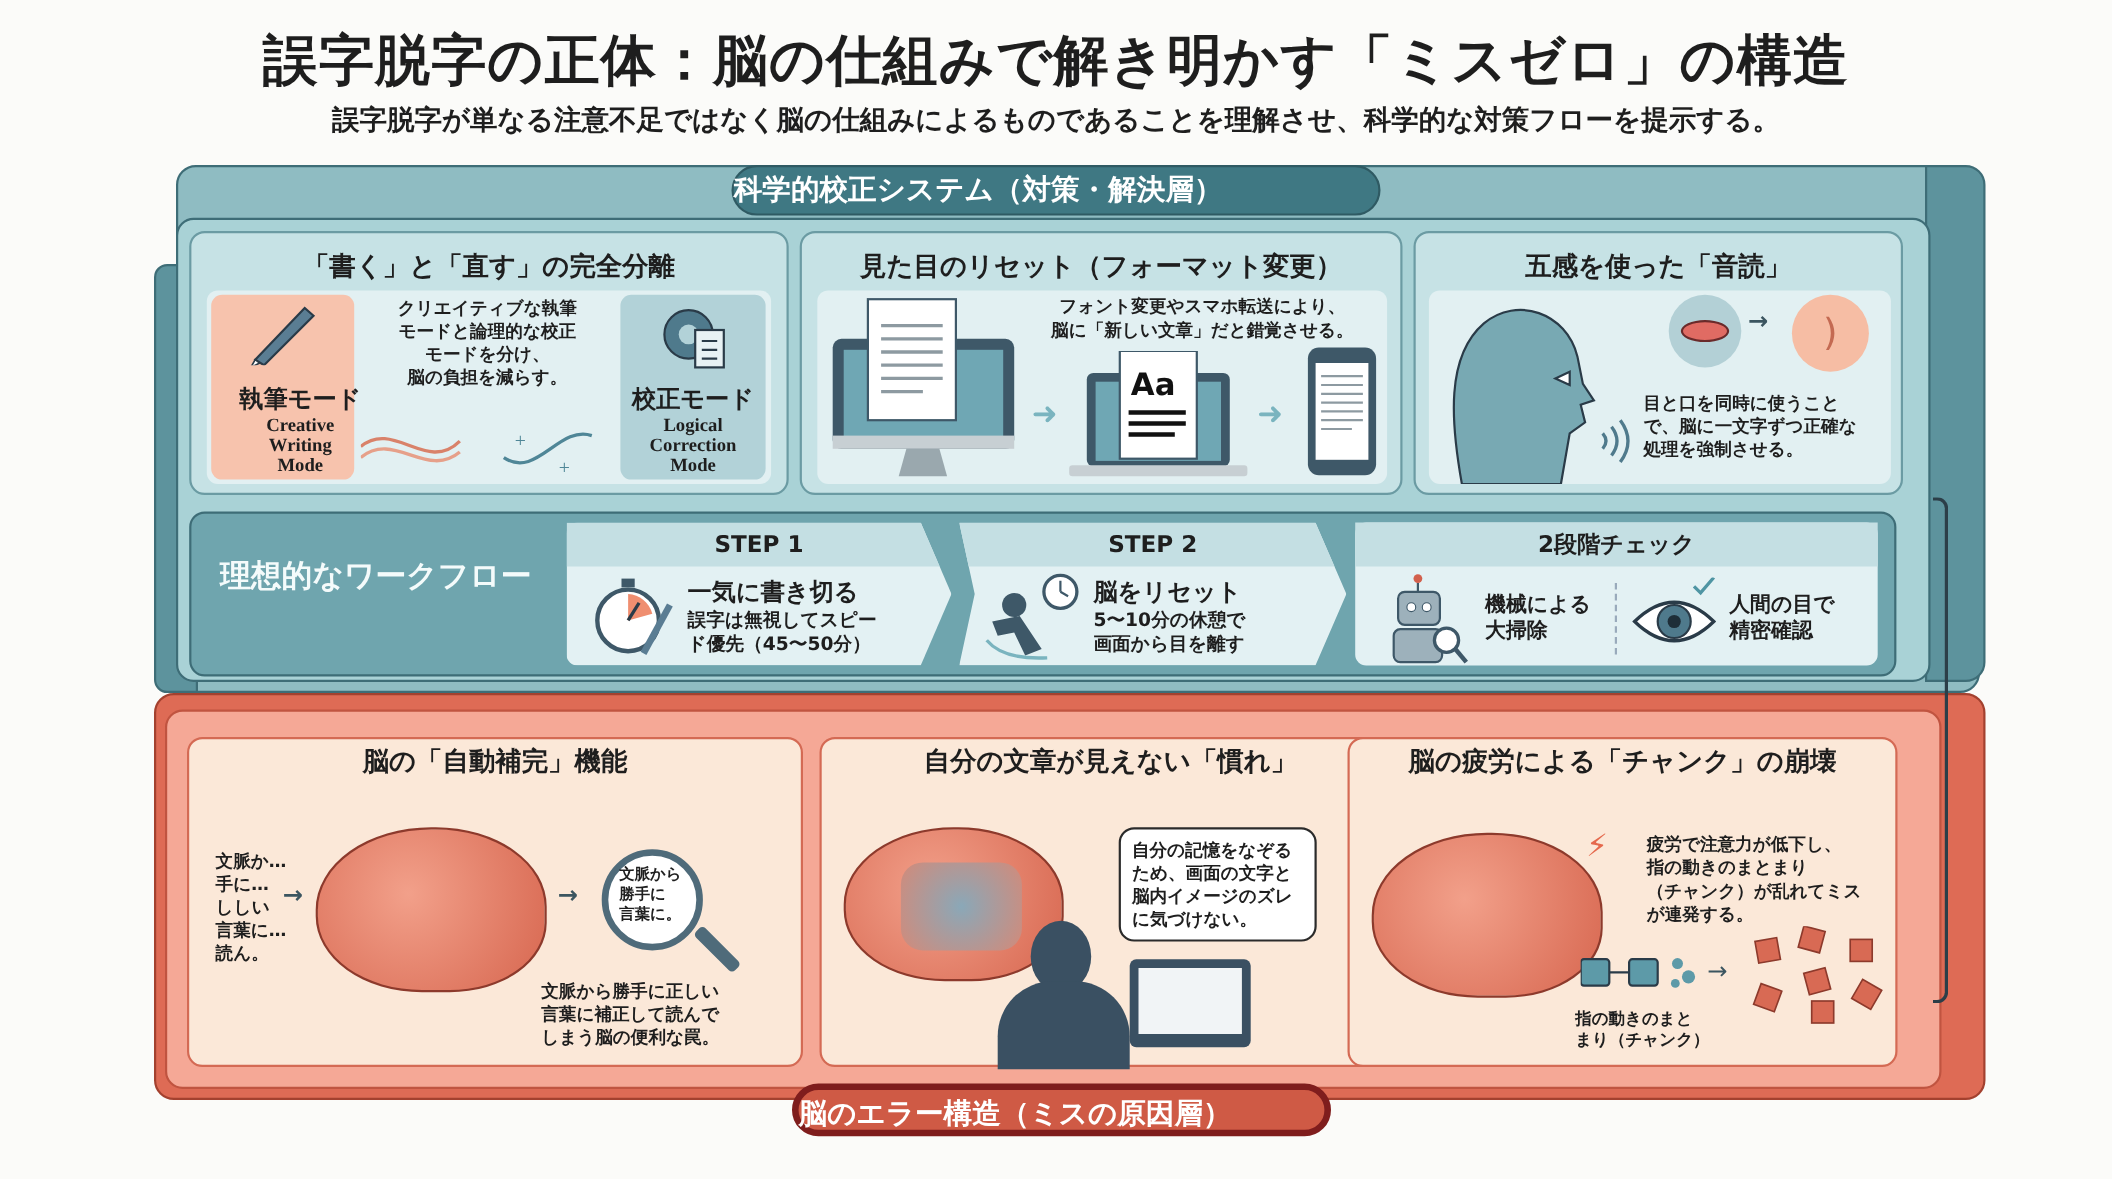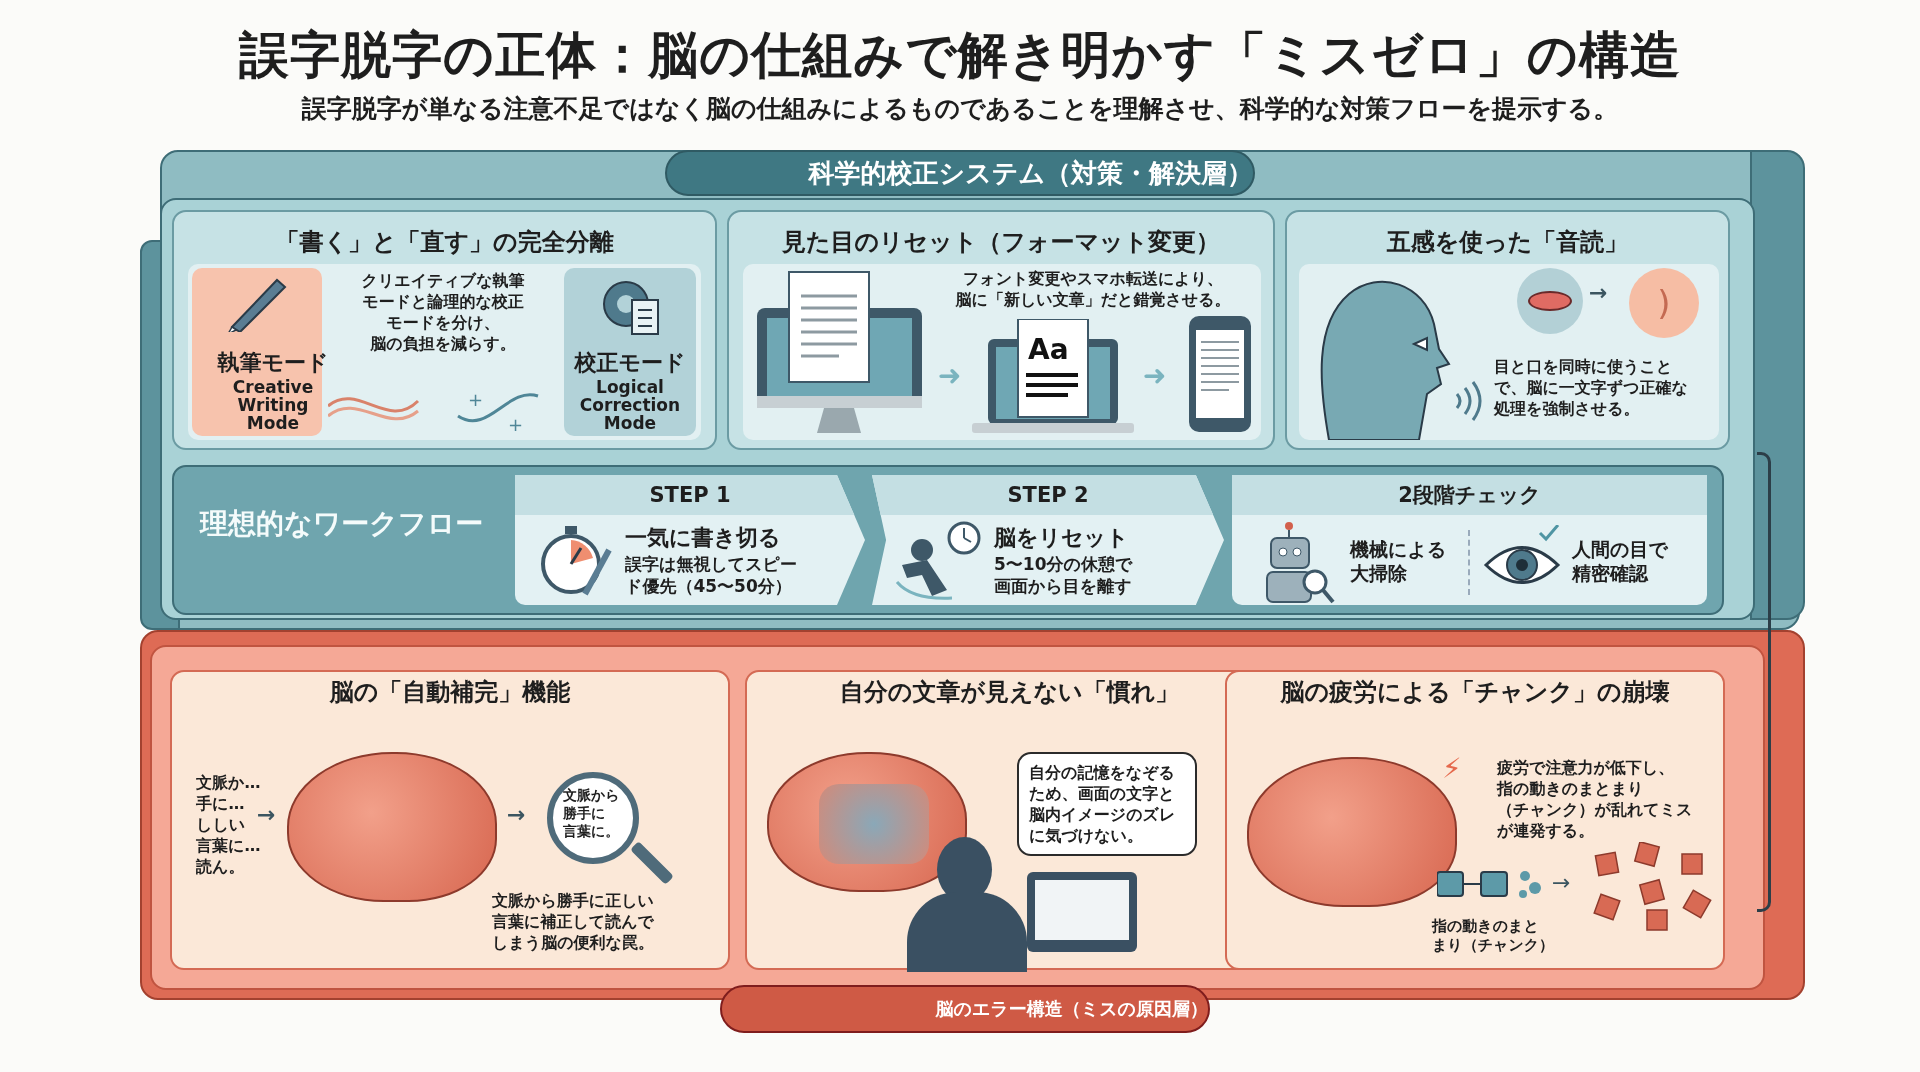--- a/index.html
+++ b/index.html
@@ -5,21 +5,21 @@
   * { box-sizing: border-box; margin: 0; padding: 0; }
   body { width: 1920px; height: 1072px; background: #fbfbf9; font-family: "DejaVu Sans", "Liberation Sans", sans-serif; color: #1e1e1e; position: relative; overflow: hidden; }
   .title { position: absolute; top: 22px; left: 0; width: 100%; text-align: center; font-size: 50px; font-weight: bold; letter-spacing: 1px; }
   .subtitle { position: absolute; top: 92px; left: 0; width: 100%; text-align: center; font-size: 25px; font-weight: bold; }
 
   
   .teal-back { position: absolute; left: 160px; top: 150px; width: 1640px; height: 480px; background: #8fbcc2; border: 2px solid #3e6d77; border-radius: 18px; }
   .teal-side { position: absolute; left: 140px; top: 240px; width: 40px; height: 390px; background: #5d939d; border-radius: 12px 0 0 12px; border: 2px solid #3e6d77; }
   .teal-rside { position: absolute; left: 1750px; top: 150px; width: 55px; height: 470px; background: #5d939d; border: 2px solid #3e6d77; border-radius: 0 18px 18px 0; }
   .teal-front { position: absolute; left: 160px; top: 198px; width: 1595px; height: 422px; background: #a9d2d6; border: 2px solid #3e6d77; border-radius: 16px; }
-  .pill { position: absolute; border-radius: 30px; text-align: right; font-weight: bold; color: #fff; }
+  .pill { position: absolute; border-radius: 30px; text-align: left; font-weight: bold; color: #fff; }
   .pill-top { left: 665px; top: 150px; width: 590px; height: 46px; background: #3f7883; border: 2px solid #2f5a63; font-size: 26px; line-height: 42px; }
 
   .card { position: absolute; background: #c6e2e5; border: 2px solid #6b9ba3; border-radius: 14px; }
   .card-title { position: absolute; left: 0; width: 100%; text-align: center; font-size: 24px; font-weight: bold; top: 14px; }
   .inner { position: absolute; background: #e2f0f2; border-radius: 10px; }
 
   .mode-box { position: absolute; border-radius: 10px; text-align: center; font-weight: bold; }
   .mode-jp { font-size: 22px; display: block; }
   .mode-en { font-size: 17px; line-height: 18px; display: block; }
   .desc { position: absolute; font-size: 16px; font-weight: bold; text-align: center; line-height: 21px; }
@@ -31,40 +31,40 @@
   .step-head { position: absolute; left: 0; top: 0; width: 100%; height: 40px; background: #c4dfe3; text-align: center; font-size: 21px; font-weight: bold; line-height: 40px; }
   .step-main { position: absolute; font-size: 22px; font-weight: bold; }
   .step-sub { position: absolute; font-size: 17px; font-weight: bold; line-height: 22px; }
 
   
   .red-back { position: absolute; left: 140px; top: 630px; width: 1665px; height: 370px; background: #de6b55; border: 2px solid #a3412f; border-radius: 18px; }
   .red-front { position: absolute; left: 150px; top: 645px; width: 1615px; height: 345px; background: #f5a896; border: 2px solid #c05440; border-radius: 16px; }
   .rcard { position: absolute; top: 670px; height: 300px; background: #fbe8d8; border: 2px solid #d46a54; border-radius: 14px; }
   .rcard-title { position: absolute; top: 4px; width: 100%; text-align: center; font-size: 24px; font-weight: bold; }
   .rtext { position: absolute; font-size: 16px; font-weight: bold; line-height: 21px; }
-  .pill-bottom { left: 720px; top: 985px; width: 490px; height: 48px; background: #cf5a45; border: 2px solid #7f1d1d; font-size: 18px; line-height: 44px; }
+  .pill-bottom { left: 720px; top: 985px; width: 490px; height: 48px; background: #cf5a45; border: 6px solid #7f1d1d; font-size: 26px; line-height: 44px; }
 
   .handle { position: absolute; left: 1757px; top: 452px; width: 14px; height: 460px; border: 3px solid #2c3e48; border-left: none; border-radius: 0 10px 10px 0; background: transparent; }
   .brain { position: absolute; border-radius: 50% 48% 42% 46%; background: radial-gradient(circle at 40% 40%, #f2a08a, #d7664f); border: 2px solid #8d3a2c; }
   .arrow { position: absolute; font-size: 28px; font-weight: bold; color: #3b5560; }
   .icon { position: absolute; }
 </style>
 </head>
 <body>
 
 <div class="title">誤字脱字の正体：脳の仕組みで解き明かす「ミスゼロ」の構造</div>
 <div class="subtitle">誤字脱字が単なる注意不足ではなく脳の仕組みによるものであることを理解させ、科学的な対策フローを提示する。</div>
 
 <div class="teal-back"></div>
 <div class="teal-side"></div>
 <div class="teal-rside"></div>
 <div class="teal-front"></div>
 <div class="pill pill-top">科学的校正システム（対策・解決層）</div>
 
-<div class="card" style="left:172px;top:210px;width:545px;height:240px;">
+<div class="card" style="left:172px;top:210px;width:545px;height:240px;font-family:Liberation Serif, serif;">
   <div class="card-title">「書く」と「直す」の完全分離</div>
   <div class="inner" style="left:14px;top:52px;width:513px;height:176px;">
     <div class="mode-box" style="left:4px;top:4px;width:130px;height:168px;background:#f7c3ad;padding-left:16px;">
       <svg class="icon" width="70" height="60" viewBox="0 0 70 60" style="left:30px;top:4px;position:absolute;">
         <path d="M10 55 L55 8 L63 15 L18 60 Z" fill="#5a7d93" stroke="#2a3b48" stroke-width="2"></path>
         <path d="M10 55 L6 62 L14 58 Z" fill="#fff" stroke="#2a3b48" stroke-width="1.5"></path>
       </svg>
       <div style="position:absolute;top:80px;width:100%;">
         <span class="mode-jp">執筆モード</span>
         <span class="mode-en">Creative</span>

